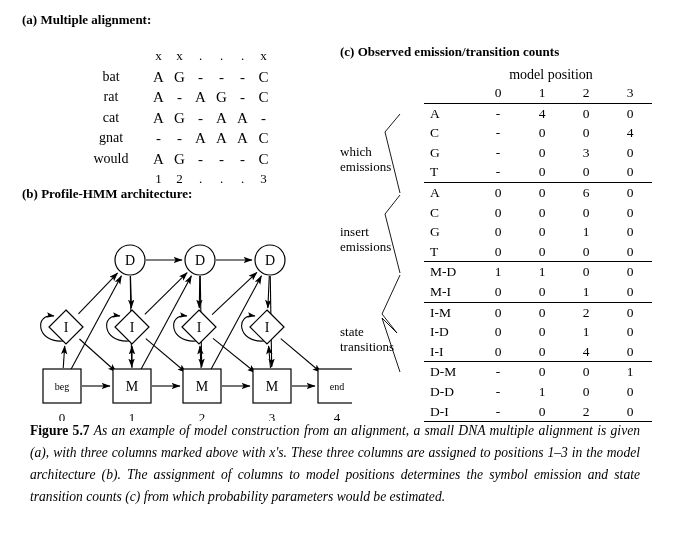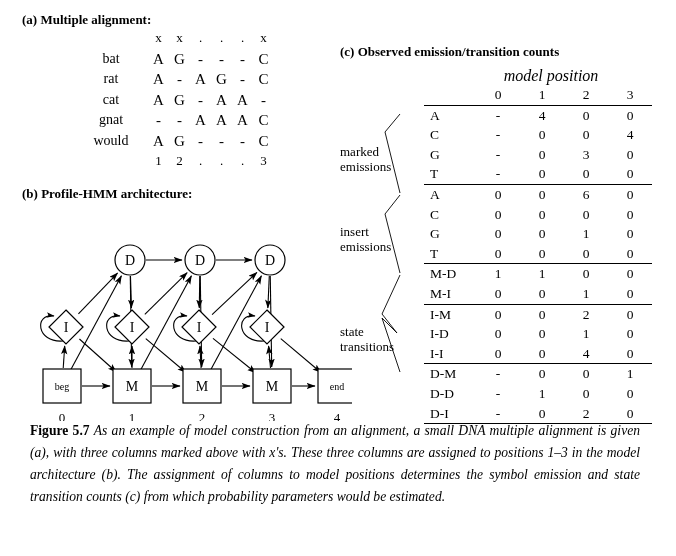--- a/index.html
+++ b/index.html
@@ -9,21 +9,21 @@
     font-family:"Liberation Serif", serif;
     color:#000000;
     position:relative;
     overflow:hidden;
   }
   .panel{position:absolute;}
   .sec-title{font-size:13px;font-weight:bold;font-family:"Liberation Serif",serif;}
 
   
   #panel-a{left:22px;top:12px;width:300px;}
-  #panel-a .hdr{margin-bottom:0;}
+  #panel-a .hdr{margin-bottom:18px;}
   table.align{border-collapse:collapse;margin-left:58px;}
   table.align td{
     font-size:15px;
     text-align:center;
     width:21px;
     height:20.5px;
     padding:0;
     line-height:20.5px;
   }
   table.align td.name{
@@ -38,21 +38,21 @@
   #panel-b{left:22px;top:186px;width:330px;}
   #panel-b .hdr{margin-bottom:4px;}
   #hmm-svg{display:block;margin-top:2px;}
   .nodelabel{font-family:"Liberation Serif",serif;font-size:14px;text-anchor:middle;}
   .nodelabel.small{font-size:10px;}
   .poslabel{font-family:"Liberation Serif",serif;font-size:13px;text-anchor:middle;}
 
   
   #panel-c{left:340px;top:44px;width:330px;}
   #panel-c .hdr{margin-bottom:7px;}
-  .modelpos{font-size:16px;text-align:center;width:186px;margin-left:118px;font-style:italic;}
+  .modelpos{font-size:14px;text-align:center;width:186px;margin-left:118px;}
   table.counts{border-collapse:collapse;margin-left:84px;}
   table.counts th,table.counts td{
     font-size:13.5px;
     padding:0;
     height:19.6px;
     line-height:19.6px;
     font-weight:normal;
   }
   table.counts th.rl,table.counts td.rl{
     text-align:left;width:46px;padding-left:6px;
@@ -270,21 +270,21 @@
       <path d="M45,118 L60,177"></path>
 
       <path d="M60,179 L42,218"></path>
       <path d="M42,218 L57,237"></path>
       <path d="M57,237 L42,222"></path>
       <path d="M42,222 L60,276"></path>
     </g>
   </svg>
 
   <div class="grplabel" id="grp0" style="left: 0px; top: 100px;">
-    <div>marked</div>
+    <div>which</div>
     <div>emissions</div>
   </div>
   <div class="grplabel" id="grp1" style="left: 0px; top: 180px;">
     <div>insert</div>
     <div>emissions</div>
   </div>
   <div class="grplabel" id="grp2" style="left: 0px; top: 280px;">
     <div>state</div>
     <div>transitions</div>
   </div>

